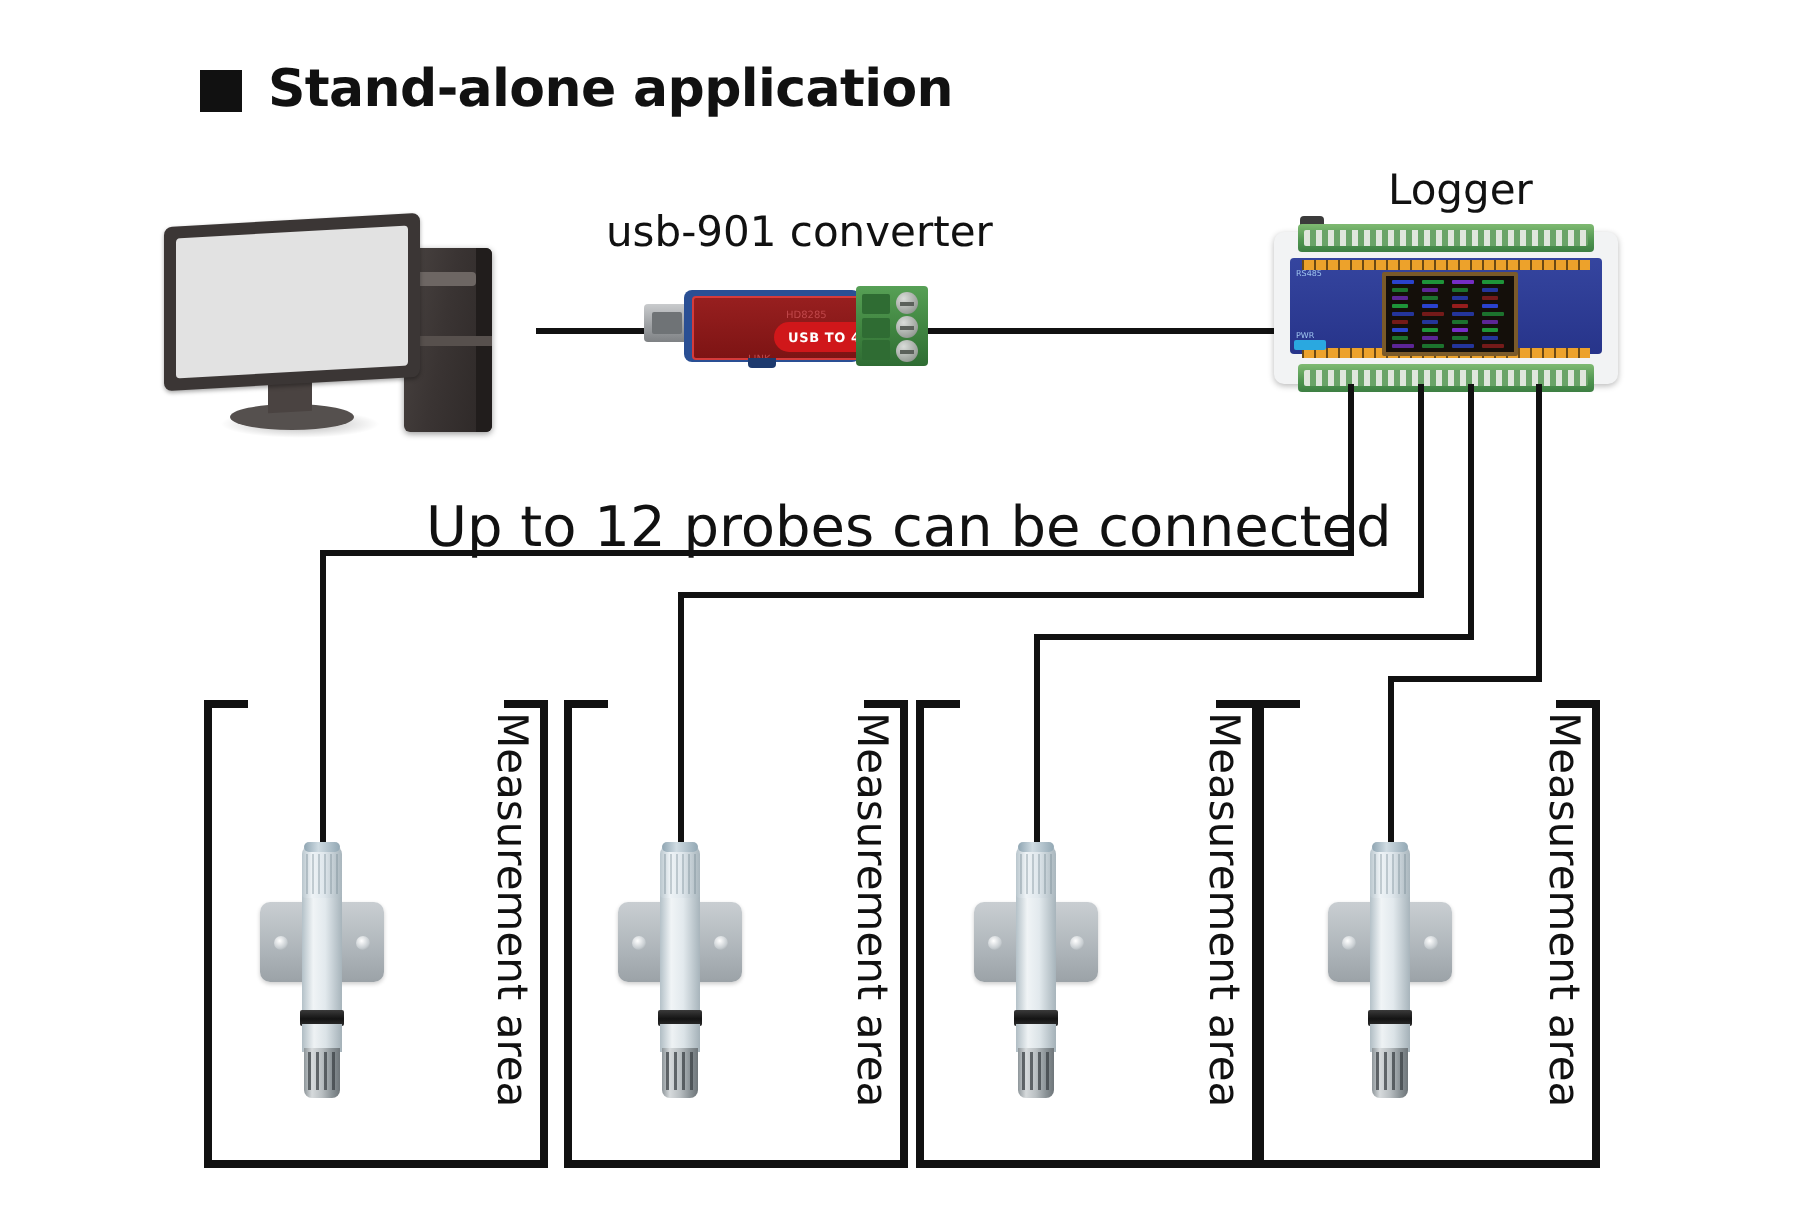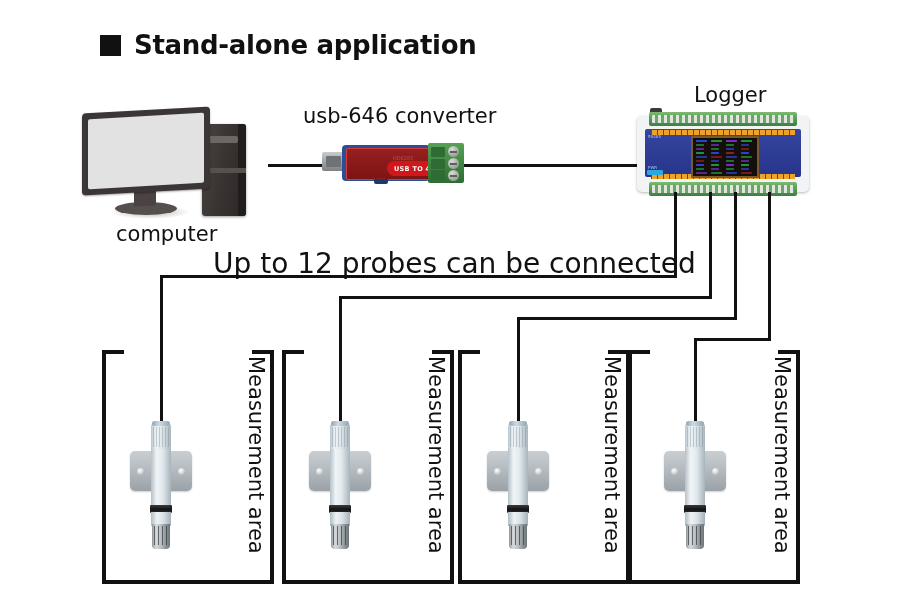--- a/index.html
+++ b/index.html
@@ -132,23 +132,22 @@
 </head>
 <body>
 
 <div id="stage">
 
   <div id="title-row">
     <span id="title-bullet" title="■"></span>
     <span id="title-text">Stand-alone application</span>
   </div>
 
-  <div class="lbl" id="label-usb">usb-646 converter</div>
+  <div class="lbl" id="label-usb">usb-901 converter</div>
   <div class="lbl" id="label-logger">Logger</div>
-  <div class="lbl" id="label-computer">computer</div>
   <div class="lbl" id="label-upto">Up to 12  probes can be connected</div>
 
   <div id="computer">
     <div class="mon-shadow"></div>
     <div class="tower">
       <div class="tower-side"></div>
       <div class="tower-bay"></div>
       <div class="tower-line"></div>
     </div>
     <div class="mon-foot"></div>

